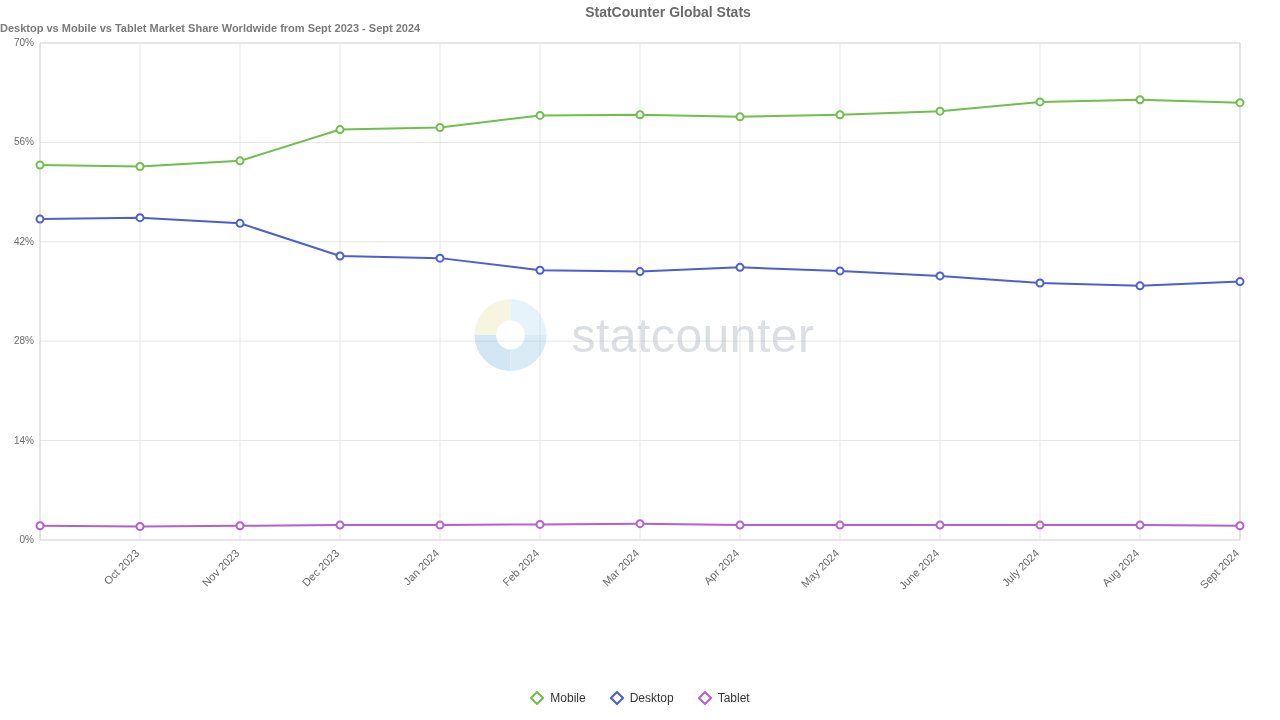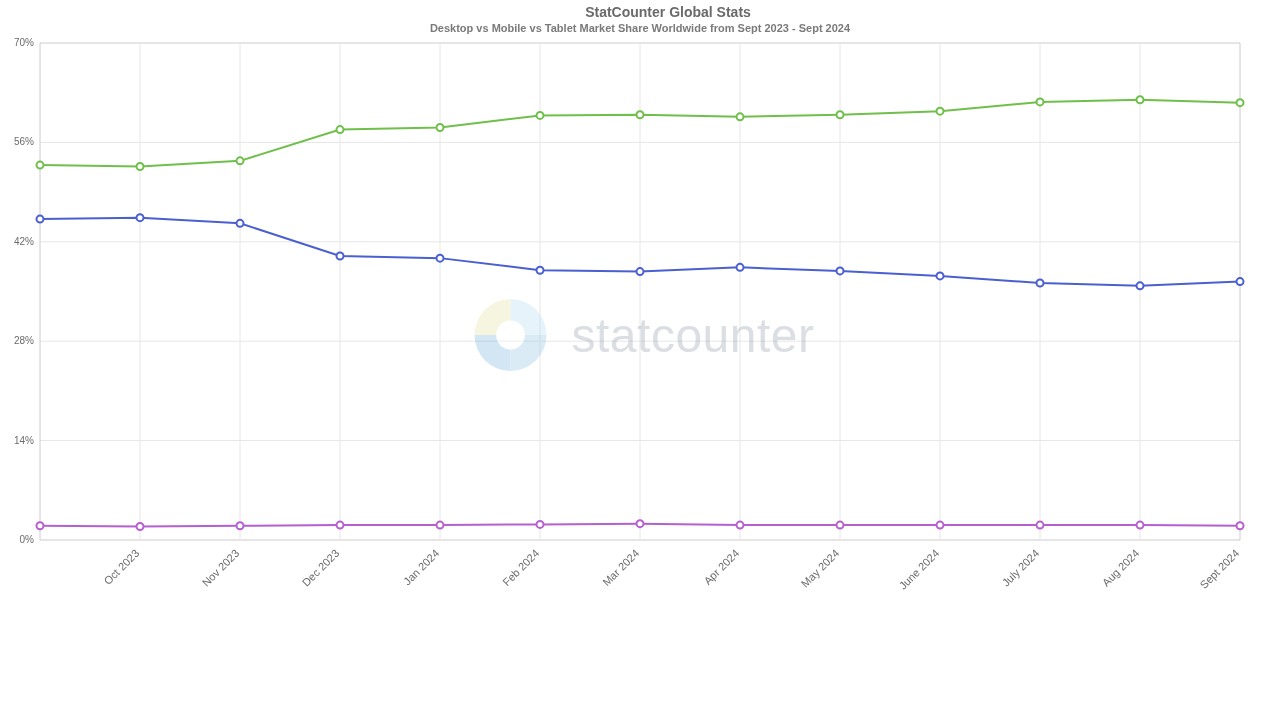--- a/index.html
+++ b/index.html
@@ -18,21 +18,21 @@
     position: absolute;
     top: 4px; left: 0; width: 100%;
     text-align: center;
     font-size: 14px; font-weight: bold;
     color: #6a6a6a;
     padding-left: 28px;
   }
   .subtitle {
     position: absolute;
     top: 22px; left: 0; width: 100%;
-    text-align: center;
+    text-align: left;
     font-size: 11px; font-weight: bold;
     color: #7a7a7a;
   }
   .svg-wrap {
     position: absolute;
     top: 35px; left: 0;
     width: 1280px; height: 600px;
   }
   svg { display: block; }
   .grid-line { stroke: #e6e6e6; stroke-width: 1; }
@@ -192,14 +192,30 @@
         <circle cx="640" cy="488.67" r="3.5" class="marker" stroke="#b55fd0"></circle>
         <circle cx="740" cy="490.09" r="3.5" class="marker" stroke="#b55fd0"></circle>
         <circle cx="840" cy="490.09" r="3.5" class="marker" stroke="#b55fd0"></circle>
         <circle cx="940" cy="490.09" r="3.5" class="marker" stroke="#b55fd0"></circle>
         <circle cx="1040" cy="490.09" r="3.5" class="marker" stroke="#b55fd0"></circle>
         <circle cx="1140" cy="490.09" r="3.5" class="marker" stroke="#b55fd0"></circle>
         <circle cx="1240" cy="490.8" r="3.5" class="marker" stroke="#b55fd0"></circle>
       </svg>
 </div>
 
+<div class="legend" id="legend"><span class="legend-item">
+        <svg width="14" height="14" class="legend-marker">
+          <polygon points="7,1 13,7 7,13 1,7" fill="#ffffff" stroke="#6fbf4b" stroke-width="2"></polygon>
+        </svg>
+        <span>Mobile</span>
+      </span><span class="legend-item">
+        <svg width="14" height="14" class="legend-marker">
+          <polygon points="7,1 13,7 7,13 1,7" fill="#ffffff" stroke="#4a5fd0" stroke-width="2"></polygon>
+        </svg>
+        <span>Desktop</span>
+      </span><span class="legend-item">
+        <svg width="14" height="14" class="legend-marker">
+          <polygon points="7,1 13,7 7,13 1,7" fill="#ffffff" stroke="#b55fd0" stroke-width="2"></polygon>
+        </svg>
+        <span>Tablet</span>
+      </span></div>
 
 </div>
 
 </body></html>

